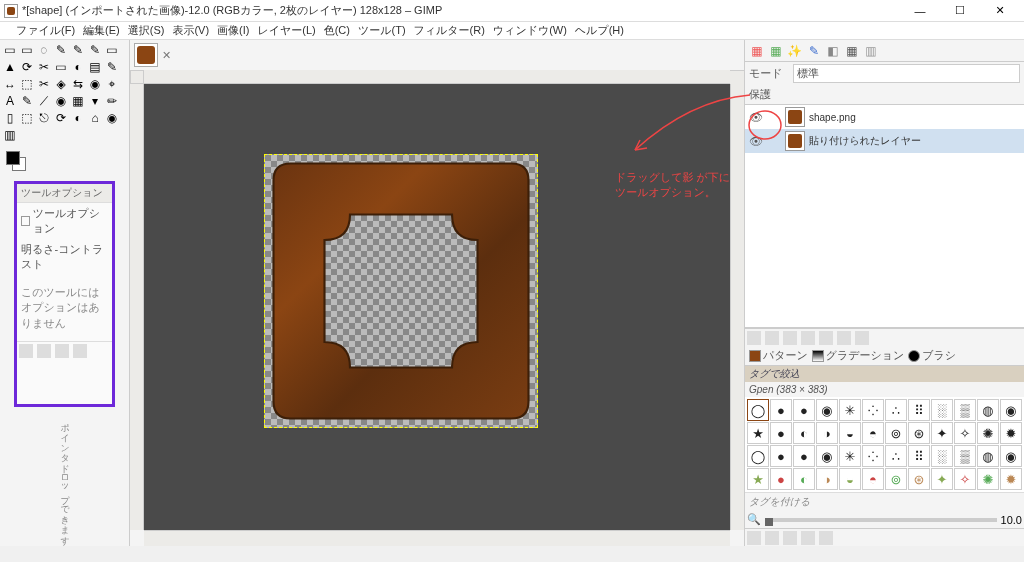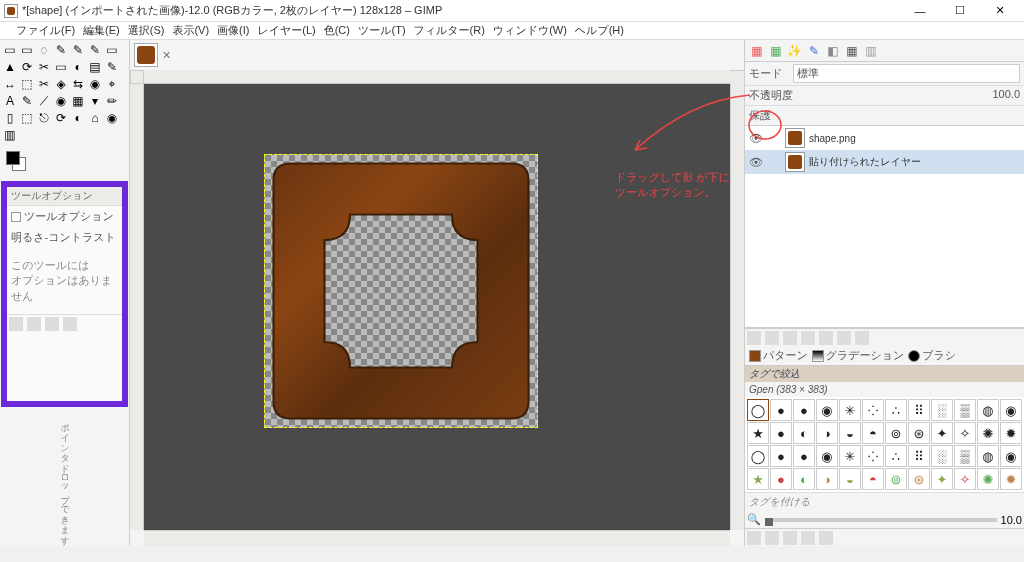--- a/index.html
+++ b/index.html
@@ -17,21 +17,21 @@
 
 .main { display: flex; height: 506px; }
 
 .left-panel { width: 130px; background: #f4f4f4; border-right: 1px solid #ccc; display: flex; flex-direction: column; }
 .toolbox { padding: 2px; display: flex; flex-wrap: wrap; gap: 1px; }
 .toolbox .tool { width: 16px; height: 16px; display: flex; align-items: center; justify-content: center; cursor: pointer; font-size: 12px; }
 .swatches { margin: 6px; width: 30px; height: 20px; position: relative; }
 .swatches .fg { width: 14px; height: 14px; background: #000; border: 1px solid #777; position: absolute; top:0; left:0; }
 .swatches .bg { width: 14px; height: 14px; background: #fff; border: 1px solid #777; position: absolute; top:6px; left:6px; }
 
-.tool-options { margin: 4px 1px; border: 6px solid #6d28d9; background: #fafafa; flex: 1; }
+.tool-options { margin: 4px 14px; border: 3px solid #6d28d9; background: #fafafa; flex: 1; }
 .tool-options .hdr { background: #ecebe8; padding: 2px 4px; color: #666; font-size: 10px; border-bottom: 1px solid #ddd; }
 .tool-options .row { padding: 3px 4px; display: flex; align-items: center; gap: 3px; font-size: 10px; color:#555; }
 .tool-options .row .box { width: 10px; height: 10px; border: 1px solid #999; }
 .tool-options .msg { padding: 10px 4px; text-align: left; color: #888; font-size: 9px; line-height: 1.4; }
 .tool-options .btm { display: flex; padding: 2px; border-top: 1px solid #ddd; gap: 4px; }
 .tool-options .btm div { width: 14px; height: 14px; background: #ddd; }
 
 .vtext { writing-mode: vertical-rl; font-size: 9px; color: #888; padding: 6px 2px; align-self:center; }
 
 .center { flex: 1; display: flex; flex-direction: column; background: #f4f4f4; position: relative; }
@@ -238,24 +238,20 @@
         <div class="ico" style="color: rgb(85, 170, 85);">▦</div>
         <div class="ico" style="color: rgb(255, 187, 0);">✨</div>
         <div class="ico" style="color: rgb(51, 102, 204);">✎</div>
         <div class="ico" style="color: rgb(136, 136, 136);">◧</div>
         <div class="ico" style="color: rgb(85, 85, 85);">▦</div>
         <div class="ico" style="color: rgb(153, 153, 153);">▥</div>
       </div>
     <div class="rp-row">
       <span class="label">モード</span>
       <span class="val">標準</span>
-    </div>
-    <div class="rp-thin">
-      <span>不透明度</span>
-      <span>100.0</span>
     </div>
     <div class="rp-row">
       <span class="label">保護</span>
     </div>
     <div class="layers">
       <div class="layer-item">
         <span class="eye">👁</span>
         <span style="width:14px"></span>
         <div class="thumb"></div>
         <span class="name">shape.png</span>

